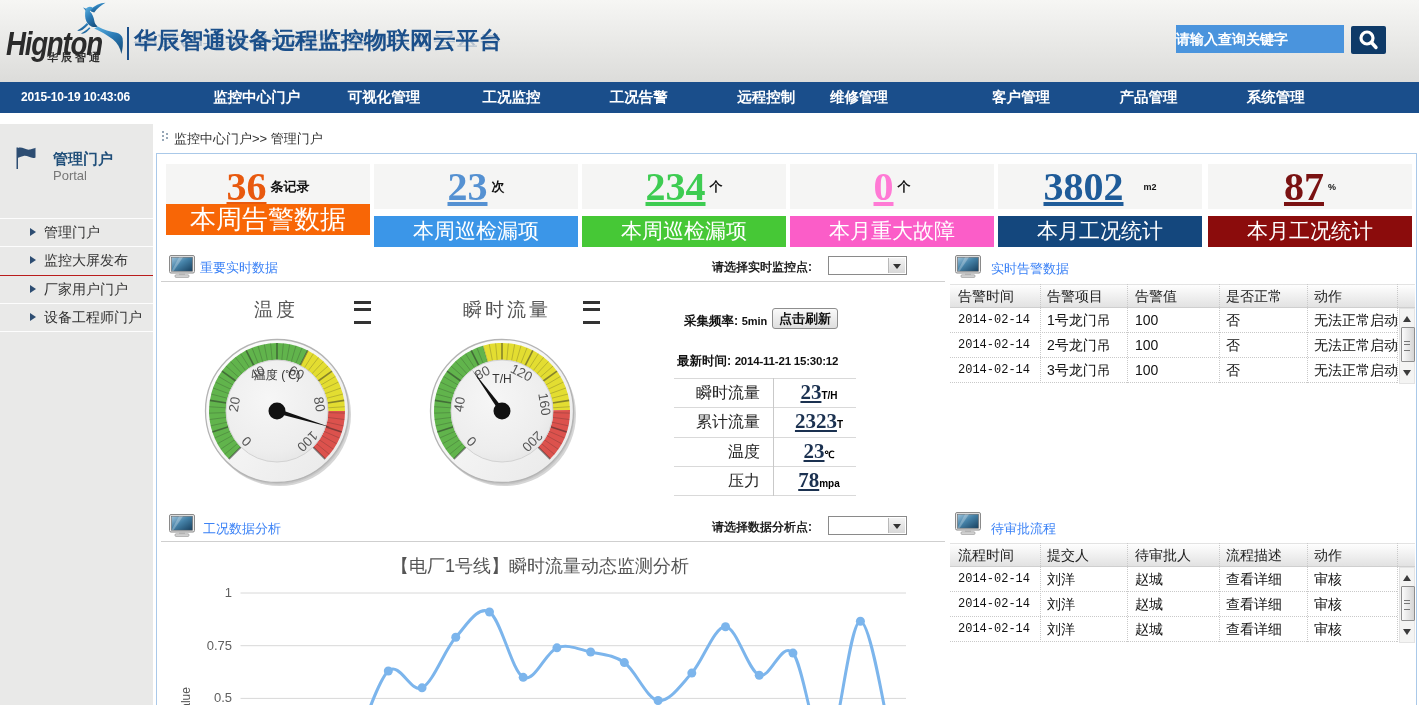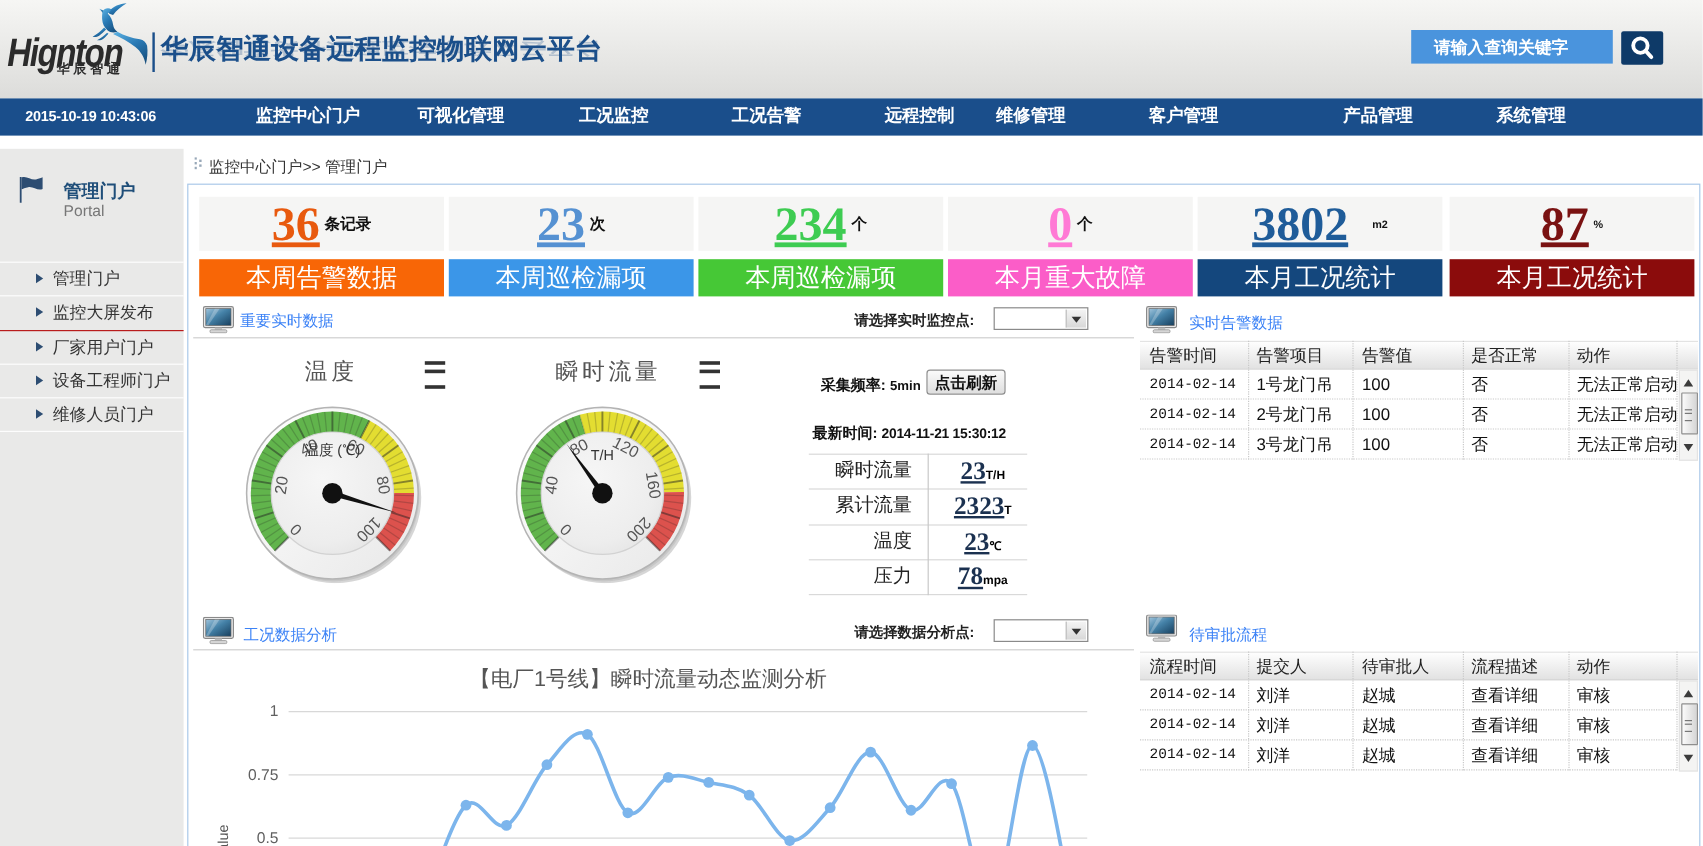--- a/index.html
+++ b/index.html
@@ -28,77 +28,76 @@
 <path d="M24 9 C28.6 4.4 33.6 2 39.5 1.8 C35.2 4.4 31.2 7.6 28.2 11.4 L25.2 10.4 Z" fill="url(#ant)"></path>
 <path d="M20.5 8 L16.8 6.2 L19.8 9.8 Z" fill="url(#ant)"></path>
 <path d="M19.5 8.5 C21 5.6 24.6 5 26.8 6.8 C26.2 8.4 25 9.4 23.8 10.2 C26.4 12.8 27.8 16.2 28.3 19.8 C28.7 22.2 29.7 24 31.8 25.4 C28.9 26.6 25.8 26.1 23.5 24.2 C20.8 21.9 19.3 18.5 19.1 14.9 C19 12.5 19.1 10.3 19.5 8.5 Z" fill="url(#ant)"></path>
 <path d="M20.8 22 C17.8 25.2 14.6 27.8 11.2 29.6 C13 30.2 15 29.8 16.6 28.7 C18.7 27.2 20.7 25.4 22.4 23.5 Z" fill="url(#ant)"></path>
 <path d="M23.2 26.2 C20.6 28.9 17.8 31 14.8 32.5 C17 33 19.5 32.1 21.4 30.2 L24.4 27.2 Z" fill="url(#ant)"></path>
 <path d="M31.8 25.4 C37.6 28.8 44 30.6 50.6 31.8 C53.6 32.4 55.8 34.4 56.6 37.2 C57.3 42.4 56.8 47.9 55.4 52.9 C54.4 46.9 51.4 41.9 46.8 38.2 C41.2 33.8 34.4 30.4 28.2 27.4 Z" fill="url(#ant)"></path>
 </svg>
   <div class="abs" style="left:127px;top:27px;width:2px;height:33px;background:#1b4f8a"></div>
   <div class="abs" style="left:134px;top:25px;font-size:23px;font-weight:bold;color:#1b4f8a">华辰智通设备远程监控物联网云平台</div>
   <div class="abs" style="left:134px;top:50px;font-size:23px;font-weight:bold;color:#1b4f8a;opacity:0.26;transform:scaleY(-0.6);transform-origin:top">华辰智通设备远程监控物联网云平台</div>
-  <div class="abs" style="left:1176px;top:25px;width:168px;height:28px;background:#4a94dd;line-height:28px;color:#fff;font-weight:bold;font-size:14px;padding-left:19px;box-sizing:border-box">请输入查询关键字</div>
+  <div class="abs" style="left:1176px;top:25px;width:168px;height:28px;background:#4a94dd;line-height:28px;color:#fff;font-weight:bold;font-size:14px;padding-left:0;box-sizing:border-box">请输入查询关键字</div>
   <div class="abs" style="left:1351px;top:26px;width:35px;height:28px;background:#0e3a68;border-radius:2px">
     <svg width="35" height="28" viewBox="0 0 35 28">
         <circle cx="16" cy="12" r="6" fill="none" stroke="#fff" stroke-width="3.2"></circle>
         <line x1="20.5" y1="16.5" x2="25" y2="21.5" stroke="#fff" stroke-width="3.4" stroke-linecap="round"></line>
       </svg>
   </div>
 </div>
 
 <div class="abs" style="left:0;top:82px;width:1419px;height:31px;background:#1a4e8b">
   <div class="abs" style="left:21px;top:0;height:31px;line-height:31px;color:#fff;font-size:12px;font-weight:bold;letter-spacing:-0.2px">2015-10-19 10:43:06</div>
   <div class="abs" style="left:193px;top:0;height:31px;line-height:31px;color:#fff;font-size:14.5px;font-weight:bold;display:flex">
       <div style="width:127.4px;text-align:center">监控中心门户</div>
       <div style="width:127.4px;text-align:center">可视化管理</div>
       <div style="width:127.4px;text-align:center">工况监控</div>
       <div style="width:127.4px;text-align:center">工况告警</div>
       <div style="width:127.4px;text-align:center">远程控制</div>
       <div style="width:127.4px;text-align:left">维修管理</div>
-      <div style="width:127.4px;text-align:left">客户管理</div>
+      <div style="width:127.4px;text-align:center">客户管理</div>
       <div style="width:127.4px;text-align:center">产品管理</div>
       <div style="width:127.4px;text-align:center">系统管理</div>
     </div>
 </div>
 
 <div class="abs" style="left:0;top:124px;width:153px;height:581px;background:#e9e9e8">
   <svg width="23" height="24" viewBox="0 0 23 24" style="position:absolute;left:14px;top:22px">
     <path d="M2.5 1.5 L4 1.5 L4 23 L2.5 23 Z" fill="#2d4d72"></path>
     <path d="M4 2 C8 0.2 12 4.5 16 3.5 C18.5 3 20.5 2.3 21.5 1.8 L21.5 11.5 C17.5 13.5 13.5 9 9.5 10 C7 10.6 5 11.3 4 11.8 Z" fill="#2d4d72"></path>
   </svg>
   <div class="abs" style="left:53px;top:26px;font-size:15px;font-weight:bold;color:#1f4e79">管理门户</div>
   <div class="abs" style="left:53px;top:44px;font-size:13px;color:#777">Portal</div>
   <div class="abs" style="left:0;top:94px;width:153px;font-size:14px;color:#333">
       <div style="height:27.3px;line-height:27.3px;border-top:1px solid #fdfdfd;padding-left:44px;position:relative"><span style="position:absolute;left:30px;top:9px;width:0;height:0;border-left:6px solid #2d4d72;border-top:4.5px solid transparent;border-bottom:4.5px solid transparent"></span>管理门户</div>
       <div style="height:27.3px;line-height:27.3px;border-top:1px solid #fdfdfd;padding-left:44px;position:relative"><span style="position:absolute;left:30px;top:9px;width:0;height:0;border-left:6px solid #2d4d72;border-top:4.5px solid transparent;border-bottom:4.5px solid transparent"></span>监控大屏发布</div>
       <div style="height:27.3px;line-height:27.3px;border-top:1px solid #b91c1c;padding-left:44px;position:relative"><span style="position:absolute;left:30px;top:9px;width:0;height:0;border-left:6px solid #2d4d72;border-top:4.5px solid transparent;border-bottom:4.5px solid transparent"></span>厂家用户门户</div>
       <div style="height:27.3px;line-height:27.3px;border-top:1px solid #fdfdfd;padding-left:44px;position:relative"><span style="position:absolute;left:30px;top:9px;width:0;height:0;border-left:6px solid #2d4d72;border-top:4.5px solid transparent;border-bottom:4.5px solid transparent"></span>设备工程师门户</div>
-      <div style="height:27.3px;line-height:27.3px;border-top:1px solid #fdfdfd;padding-left:44px;position:relative"><span style="position:absolute;left:30px;top:9px;width:0;height:0;border-left:6px solid #2d4d72;border-top:4.5px solid transparent;border-bottom:4.5px solid transparent"></span>维修人员门户</div>
   <div style="border-top:1px solid #fdfdfd"></div>
     </div>
 </div>
 
 <svg width="8" height="12" viewBox="0 0 8 12" style="position:absolute;left:162px;top:131px">
   <g fill="#98a8b8">
       <rect x="0" y="0" width="2" height="2"></rect>
       <rect x="0" y="4" width="2" height="2"></rect>
       <rect x="0" y="8" width="2" height="2"></rect>
       <rect x="4" y="2" width="2" height="2"></rect>
       <rect x="4" y="6" width="2" height="2"></rect>
     </g>
 </svg>
 <div class="abs" style="left:174px;top:130px;font-size:13px;color:#333">监控中心门户&gt;&gt; 管理门户</div>
 
 <div class="abs" style="left:156px;top:153px;width:1259px;height:560px;border:1px solid #aac9e9;background:#fff"></div>
 <div style="position:absolute;left:166px;top:164px;width:204px;height:45px;background:#f5f5f4;text-align:center">
 <span style="font-family:'Liberation Serif',serif;font-size:40px;font-weight:bold;color:#e8590e;text-decoration:underline;line-height:45px;vertical-align:middle">36</span><span style="font-size:13px;font-weight:bold;color:#111;vertical-align:middle;margin-left:4px">条记录</span>
 </div>
-<div style="position:absolute;left:166px;top:216px;width:204px;height:31px;background:#f86606;color:#fff;font-family:'Liberation Serif',serif;font-size:21px;text-align:center;line-height:31px">本周告警数据</div>
+<div style="position:absolute;left:166px;top:204px;width:204px;height:31px;background:#f86606;color:#fff;font-family:'Liberation Serif',serif;font-size:26px;text-align:center;line-height:31px">本周告警数据</div>
 <div style="position:absolute;left:374px;top:164px;width:204px;height:45px;background:#f5f5f4;text-align:center">
 <span style="font-family:'Liberation Serif',serif;font-size:40px;font-weight:bold;color:#5591d2;text-decoration:underline;line-height:45px;vertical-align:middle">23</span><span style="font-size:13px;font-weight:bold;color:#111;vertical-align:middle;margin-left:4px">次</span>
 </div>
 <div style="position:absolute;left:374px;top:216px;width:204px;height:31px;background:#3b96e8;color:#fff;font-family:'Liberation Serif',serif;font-size:21px;text-align:center;line-height:31px">本周巡检漏项</div>
 <div style="position:absolute;left:582px;top:164px;width:204px;height:45px;background:#f5f5f4;text-align:center">
 <span style="font-family:'Liberation Serif',serif;font-size:40px;font-weight:bold;color:#3ecc52;text-decoration:underline;line-height:45px;vertical-align:middle">234</span><span style="font-size:13px;font-weight:bold;color:#111;vertical-align:middle;margin-left:4px">个</span>
 </div>
 <div style="position:absolute;left:582px;top:216px;width:204px;height:31px;background:#46c836;color:#fff;font-family:'Liberation Serif',serif;font-size:21px;text-align:center;line-height:31px">本周巡检漏项</div>
 <div style="position:absolute;left:790px;top:164px;width:204px;height:45px;background:#f5f5f4;text-align:center">
 <span style="font-family:'Liberation Serif',serif;font-size:40px;font-weight:bold;color:#ff7ad5;text-decoration:underline;line-height:45px;vertical-align:middle">0</span><span style="font-size:13px;font-weight:bold;color:#111;vertical-align:middle;margin-left:4px">个</span>

